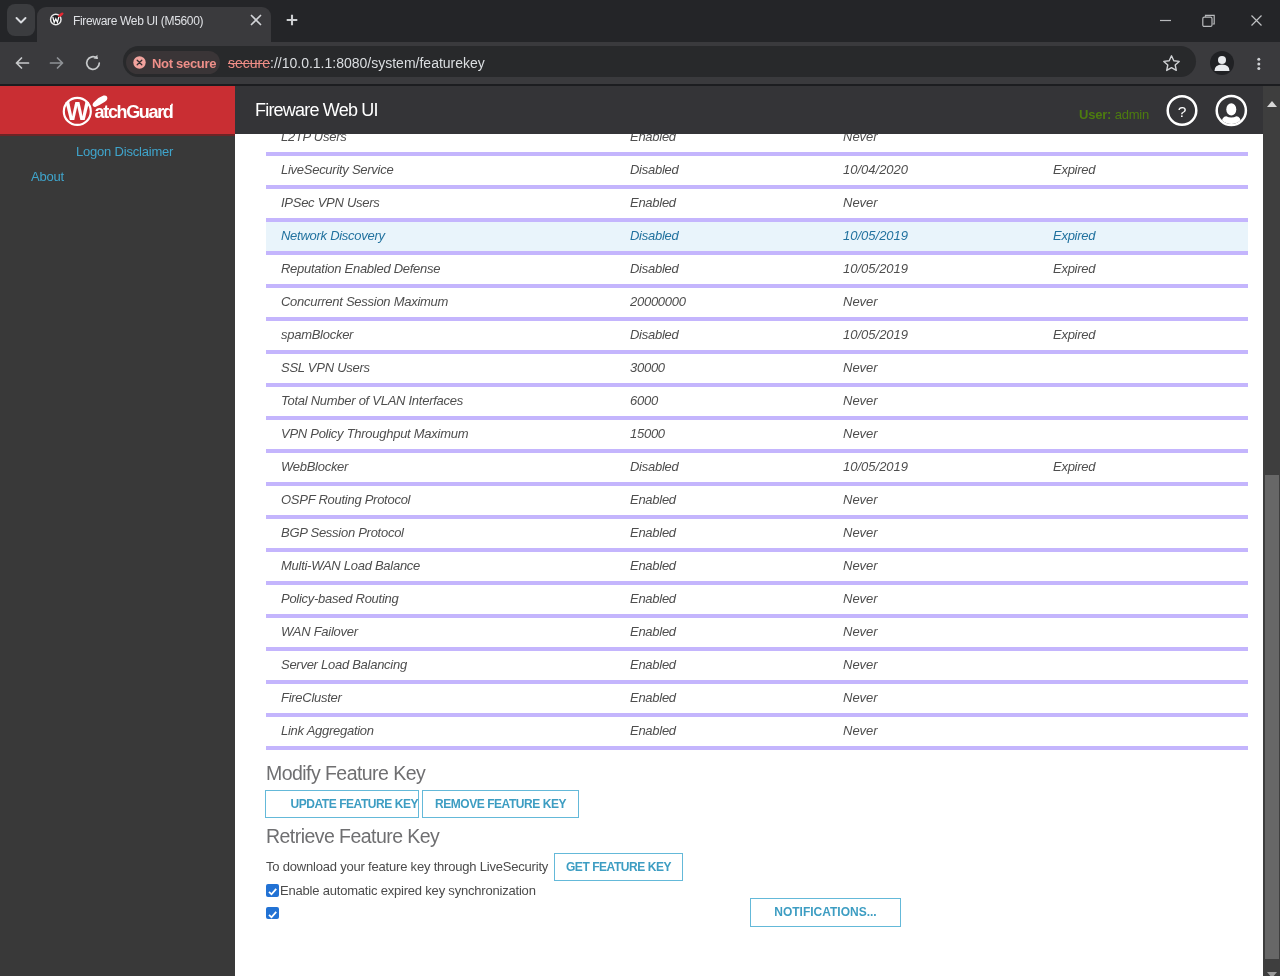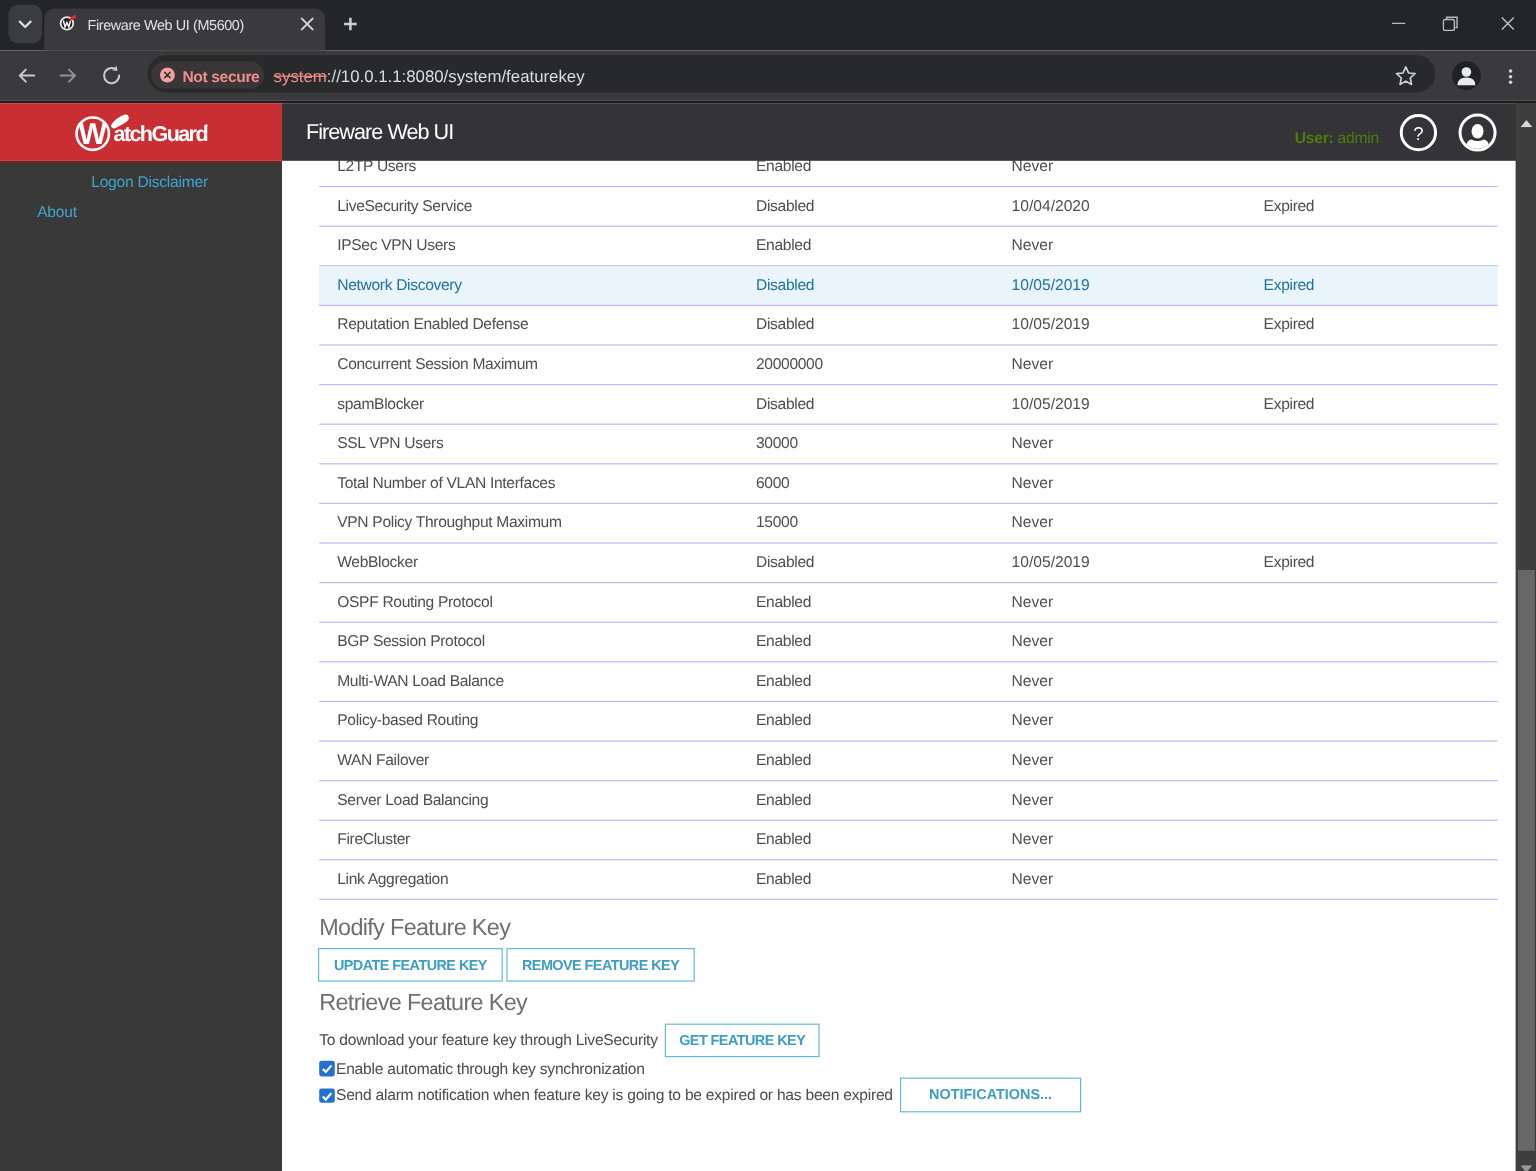--- a/index.html
+++ b/index.html
@@ -29,21 +29,21 @@
 #appbar { left:235px; top:86px; width:1045px; height:47.5px; background:#343437; }
 #apptitle { left:255px; top:100px; color:#fff; font-size:18px; letter-spacing:-0.8px; }
 #userlbl { left:1079px; top:107px; color:#4d7c0f; font-size:13px; letter-spacing:-0.2px; }
 #sidebar { left:0; top:135px; width:235px; height:841px; background:#393939; }
 #redline { left:0; top:133.5px; width:235px; height:2px; background:#6e2426; }
 .sidelink { left:31px; color:#3fa5cc; font-size:13px; letter-spacing:-0.2px; }
 
 
 #content { left:235px; top:133px; width:1028px; height:843px; background:#fff; }
 #tbl { left:266px; top:123px; width:982px; }
-.row { position:relative; height:33px; border-bottom:1px solid #c4b5fd; font-size:13px; color:#4e4e4e; }
+.row { position:relative; height:33px; border-bottom:4px solid #c4b5fd; font-size:13px; color:#4e4e4e;font-style:italic; }
 .row span { position:absolute; top:calc(50% - 1.3px); transform:translateY(-50%); white-space:nowrap; letter-spacing:-0.27px; }
 .row span.c3 { letter-spacing:0; }
 .c1 { left:15px; } .c2 { left:364px; } .c3 { left:577px; } .c4 { left:787px; }
 .row.hl { background:#e9f4fb; color:#22729f; }
 h2 { font-weight:normal; color:#6f6f71; font-size:19.5px; letter-spacing:-0.55px; }
 .btn { position:absolute; background:#fff; border:1px solid #64b9d9; color:#3d9dc2; font-weight:bold; font-size:12px; text-align:center; letter-spacing:-0.45px; }
 .smalltext { font-size:13px; color:#4b4b4b; white-space:nowrap; letter-spacing:-0.2px; }
 .cb { position:absolute; width:12.5px; height:12.5px; border-radius:2px; background:#2272d4; }
 
 
@@ -119,21 +119,21 @@
 
   <div class="abs" id="omnibox"></div>
   <div class="abs" id="chip"></div>
   <div class="abs" style="left:132.5px; top:56px;">
     <svg width="14" height="14">
         <circle cx="6.5" cy="6.5" r="6.2" fill="#f2a39e"></circle>
         <path d="M4.2 4.2 L8.8 8.8 M8.8 4.2 L4.2 8.8" stroke="#332e30" stroke-width="1.3" stroke-linecap="round"></path>
       </svg>
   </div>
   <div class="abs" id="chiptext">Not secure</div>
-  <div class="abs" id="url"><span class="strike">system</span>://10.0.1.1:8080/system/featurekey</div>
+  <div class="abs" id="url"><span class="strike">secure</span>://10.0.1.1:8080/system/featurekey</div>
 
   <div class="abs" style="left:1162px; top:54px;">
     <svg width="19" height="19">
         <path d="M9.5 1.8 L11.8 6.8 L17.2 7.4 L13.2 11 L14.3 16.4 L9.5 13.6 L4.7 16.4 L5.8 11 L1.8 7.4 L7.2 6.8 Z" fill="none" stroke="#cfd1d4" stroke-width="1.4" stroke-linejoin="round"></path>
       </svg>
   </div>
 
   <div class="abs" style="left:1209px; top:50px;">
     <svg width="26" height="26">
         <circle cx="13" cy="13" r="12" fill="#202124"></circle>
@@ -247,33 +247,32 @@
         <span class="c2">Enabled</span>
         <span class="c3">Never</span>
       </div>
     <div class="row">
         <span class="c1">Link Aggregation</span>
         <span class="c2">Enabled</span>
         <span class="c3">Never</span>
       </div>
   </div>
   <h2 class="abs" style="left:266px; top:762px;">Modify Feature Key</h2>
-  <div class="btn" style="left:265px; top:790px; width:154px; height:28px; line-height:26px;">UPDATE FEATURE KEY</div>
+  <div class="btn" style="left:265px; top:790px; width:154px; height:28px; line-height:26px;text-align:right;">UPDATE FEATURE KEY</div>
   <div class="btn" style="left:422px; top:790px; width:157px; height:28px; line-height:26px;">REMOVE FEATURE KEY</div>
   <h2 class="abs" style="left:266px; top:825px;">Retrieve Feature Key</h2>
   <div class="abs smalltext" style="left:266px; top:859px;">To download your feature key through LiveSecurity</div>
   <div class="btn" style="left:554px; top:853px; width:129px; height:28px; line-height:26px;">GET FEATURE KEY</div>
   <div class="cb" style="left:266px; top:884px;"><svg width="13" height="13">
         <path d="M3 6.8 L5.5 9.3 L10.2 3.8" stroke="#fff" stroke-width="1.8" fill="none"></path>
       </svg></div>
-  <div class="abs smalltext" style="left:280px; top:883px;">Enable automatic through key synchronization</div>
+  <div class="abs smalltext" style="left:280px; top:883px;">Enable automatic expired key synchronization</div>
   <div class="cb" style="left:266px; top:906.5px;"><svg width="13" height="13">
         <path d="M3 6.8 L5.5 9.3 L10.2 3.8" stroke="#fff" stroke-width="1.8" fill="none"></path>
       </svg></div>
-  <div class="abs smalltext" style="left:280px; top:905px;">Send alarm notification when feature key is going to be expired or has been expired</div>
   <div class="btn" style="left:750px; top:898px; width:151px; height:29px; line-height:27px; letter-spacing:0;">NOTIFICATIONS...</div>
   <div class="abs" id="redbar"></div>
   <div class="abs" id="appbar"></div>
   <div class="abs" id="apptitle">Fireware Web UI</div>
   <div class="abs" id="userlbl"><b>User:</b> admin</div>
   <div class="abs" style="left:1166px; top:94px;">
     <svg width="33" height="34">
         <circle cx="16" cy="16.5" r="14.3" fill="none" stroke="#fff" stroke-width="2.5"></circle>
         <text x="16" y="22.5" font-size="15.5" fill="#fff" text-anchor="middle" font-family="Liberation Sans">?</text>
       </svg>

